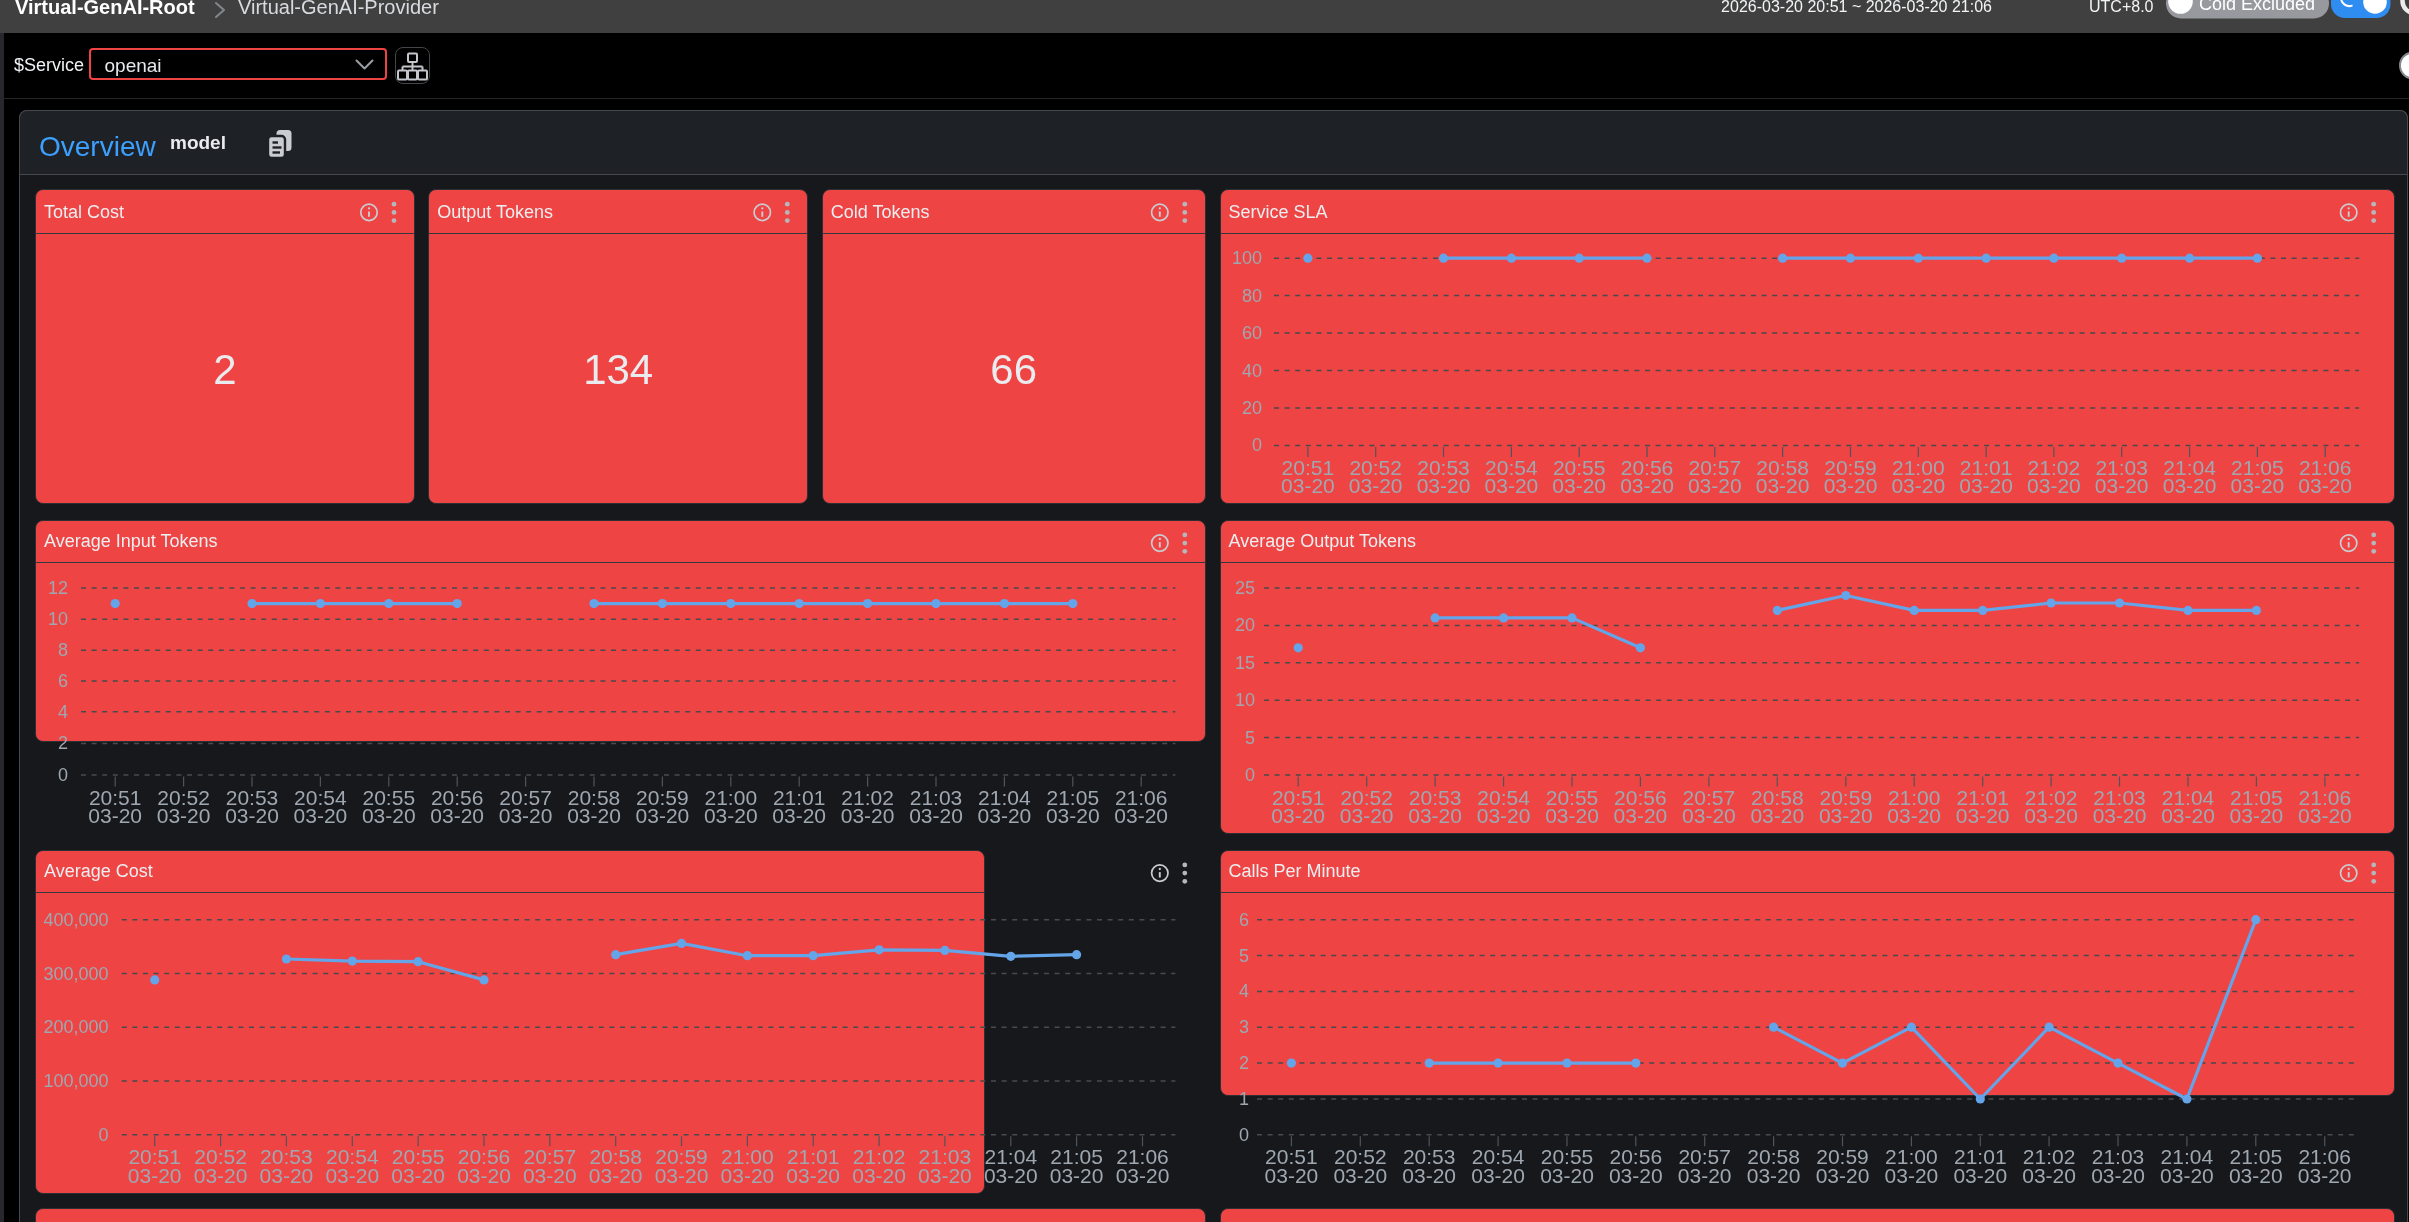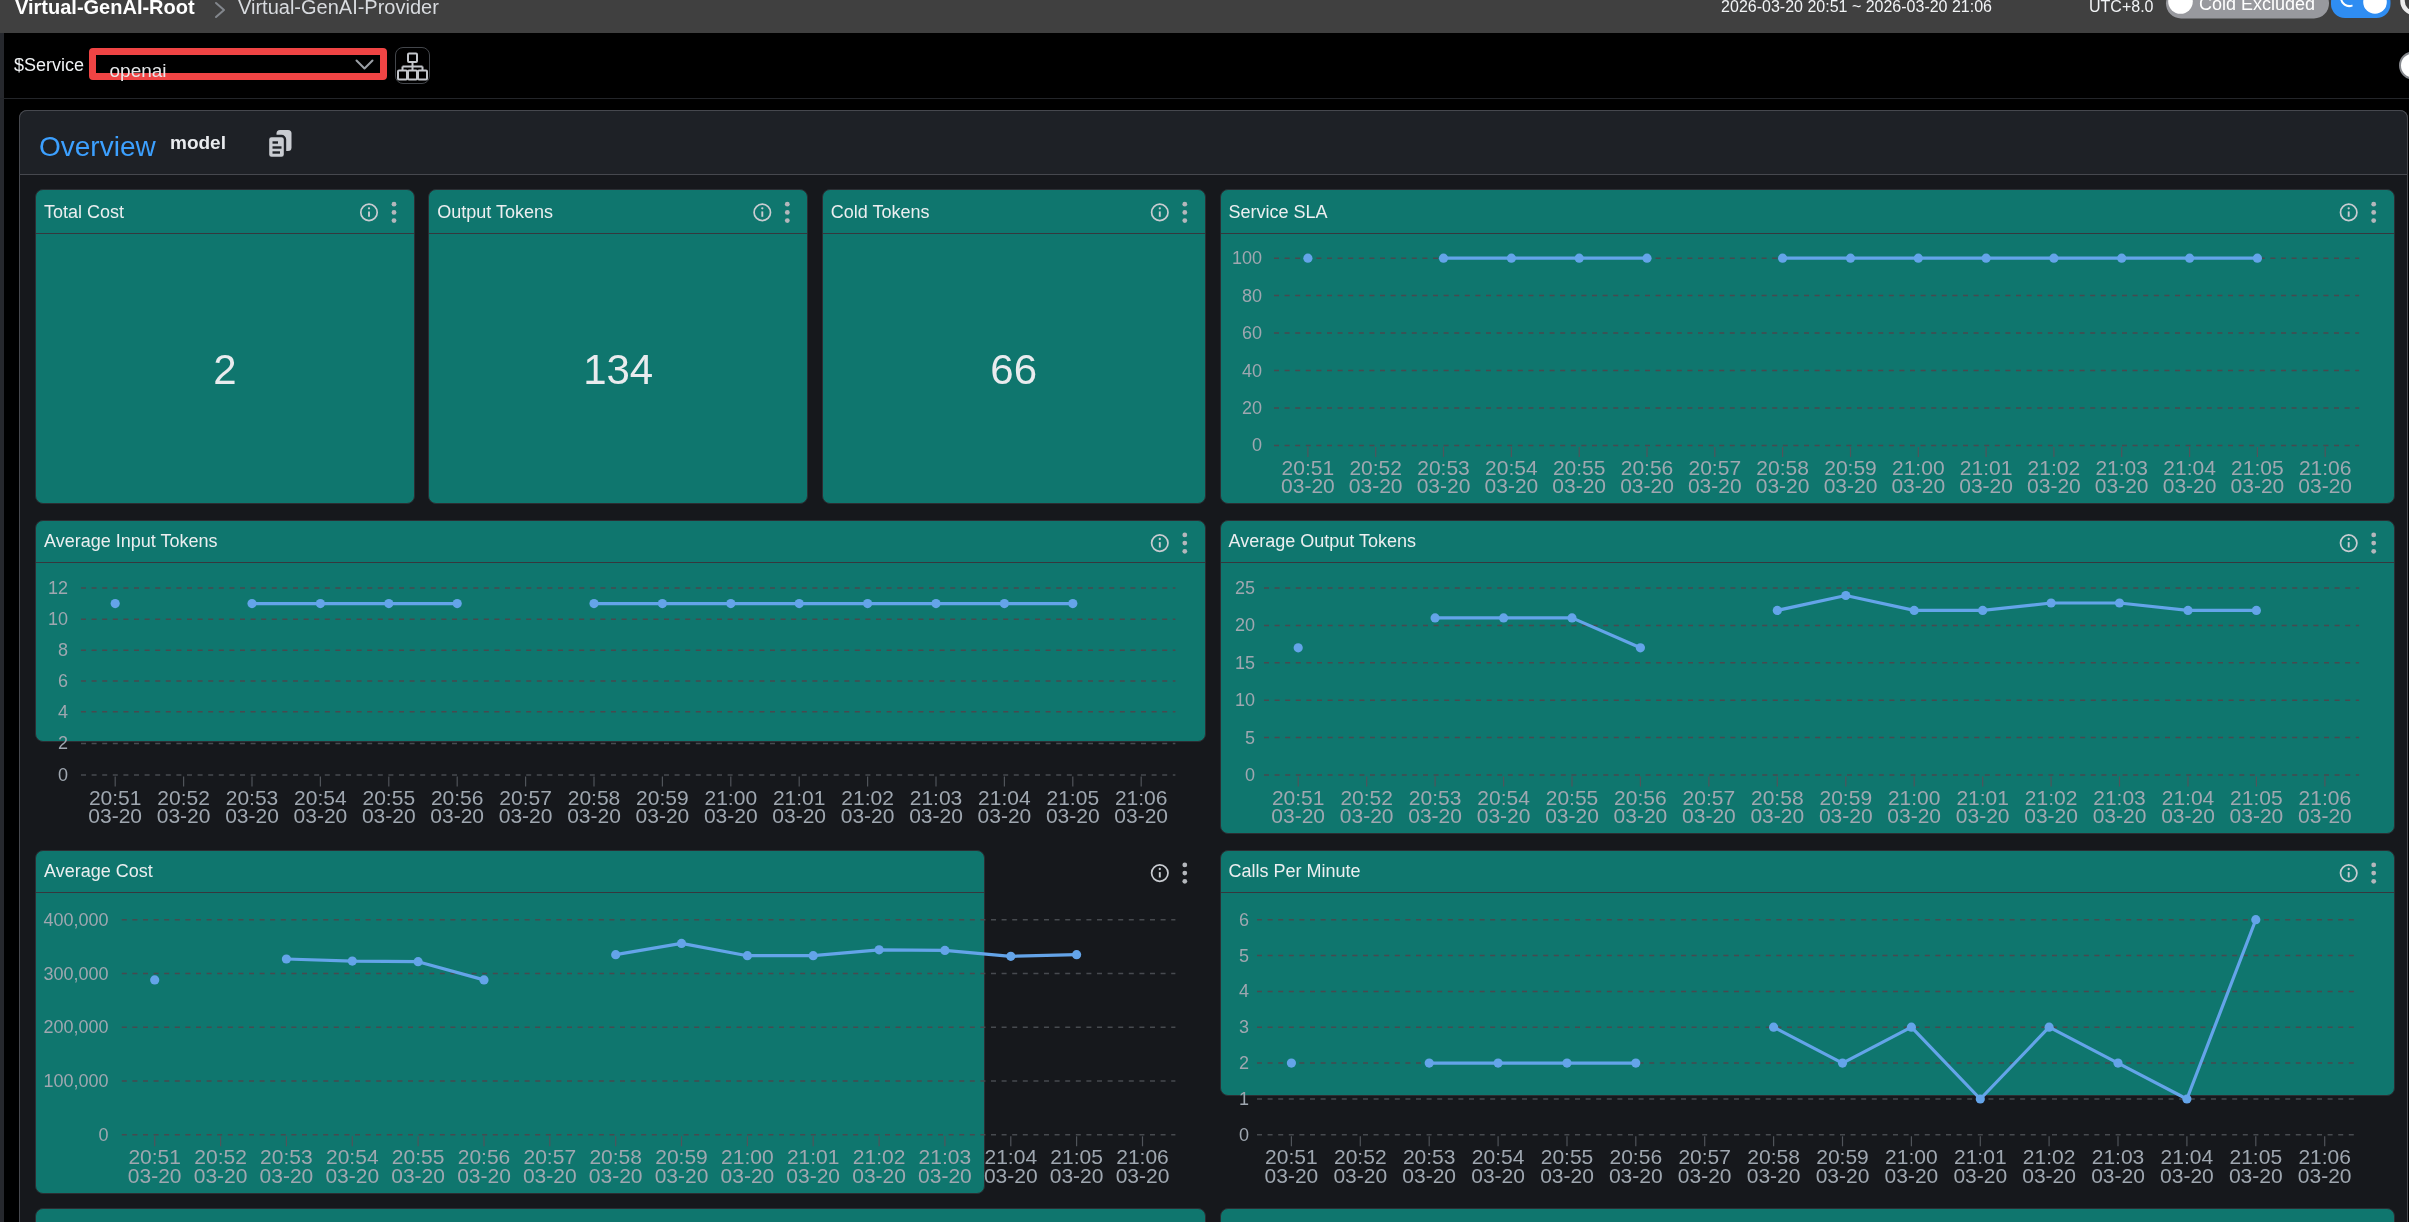--- a/index.html
+++ b/index.html
@@ -6,30 +6,30 @@
 html,body { width:2409px; height:1222px; background:#000000; overflow:hidden;
   font-family:"Liberation Sans", sans-serif; }
 #header { position:absolute; left:0; top:0; width:2409px; height:33px; background:#404040; }
 #crumb1 { position:absolute; left:15px; top:-4px; font-size:20px; font-weight:700; color:#ffffff; }
 #crumb2 { position:absolute; left:238px; top:-4px; font-size:20px; color:#d8dbdf; }
 #daterange { position:absolute; right:417px; top:-2.5px; font-size:16px; color:#f2f4f6; }
 #utc { position:absolute; left:2089px; top:-2.5px; font-size:16px; color:#f2f4f6; }
 #strip { position:absolute; left:0; top:33px; width:3.5px; height:1189px; background:#26282d; }
 #toolline { position:absolute; left:0; top:97.5px; width:2409px; height:1px; background:#232529; }
 #svclabel { position:absolute; left:14px; top:54.5px; font-size:18px; color:#f0f2f4; }
-#svcselect { position:absolute; left:88.5px; top:48px; width:298px; height:32px; border:7px solid #ef4444; border-radius:4px; }
+#svcselect { position:absolute; left:88.5px; top:48px; width:298px; height:32px; border:2px solid #ef4444; border-radius:4px; }
 #svcselect span { position:absolute; left:14px; top:5px; font-size:19px; color:#e6e8ea; }
 #svcbtn { position:absolute; left:395px; top:46.5px; width:35px; height:37.5px; border:1px solid #43464b; border-radius:8px; }
 #panel { position:absolute; left:19px; top:110px; width:2388.5px; height:1132px; background:#16181c;
   border:1px solid #46484e; border-bottom:none; border-radius:8px 8px 0 0; }
 #tabsarea { position:absolute; left:19px; top:110px; width:2388.5px; height:65px; background:#1e2126;
   border:1px solid #46484e; border-bottom:1px solid #46484e; border-radius:8px 8px 0 0; }
 #tab1 { position:absolute; left:39px; top:131px; font-size:28px; color:#3ca0ff; }
 #tab2 { position:absolute; left:170px; top:132px; font-size:19px; font-weight:700; color:#e9ebee; }
-.card { position:absolute; background:#0f766e; border:1px solid #2b2e33; border-radius:8px; }
+.card { position:absolute; background:#ef4444; border:1px solid #2b2e33; border-radius:8px; }
 .chead { border-bottom:1px solid #35383e; position:relative; }
 .ctitle { position:absolute; left:8px; top:50%; transform:translateY(-50%); font-size:18px; color:#eceef0; }
 .bignum { position:absolute; display:flex; align-items:center; justify-content:center;
   padding-top:3px; font-size:42px; color:#e9ebee; }
 #overlay { position:absolute; left:0; top:0; }
 </style>
 </head>
 <body>
 <div id="panel"></div>
 <div id="tabsarea"></div>

